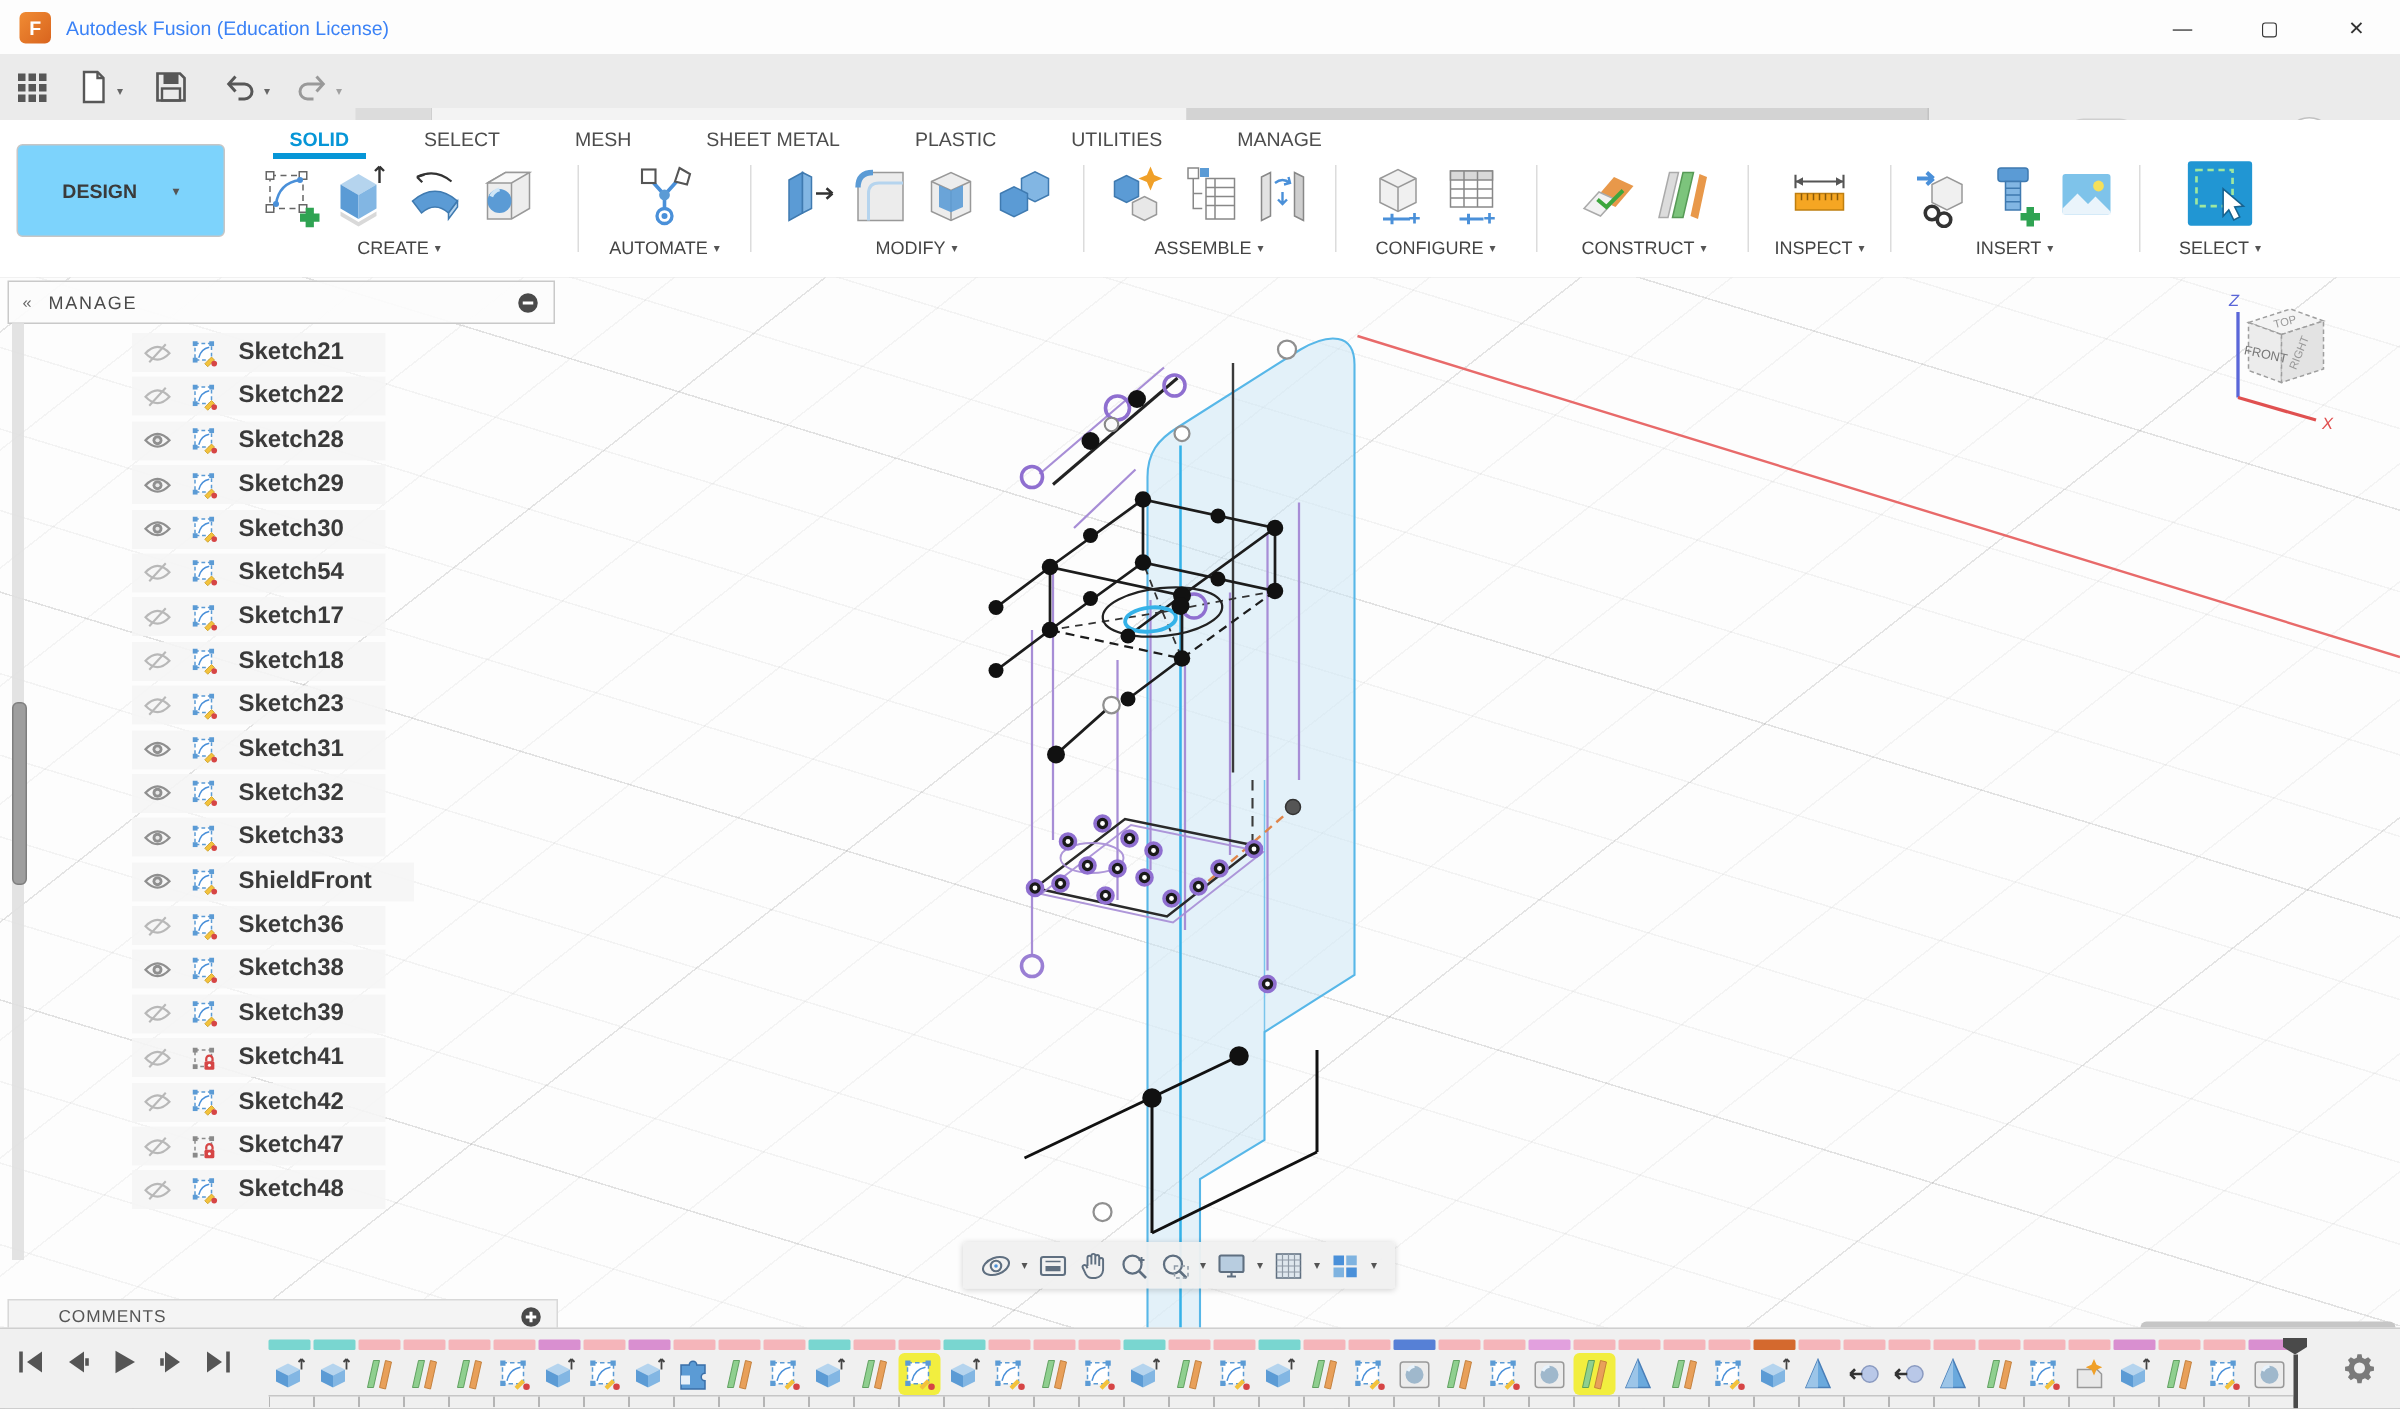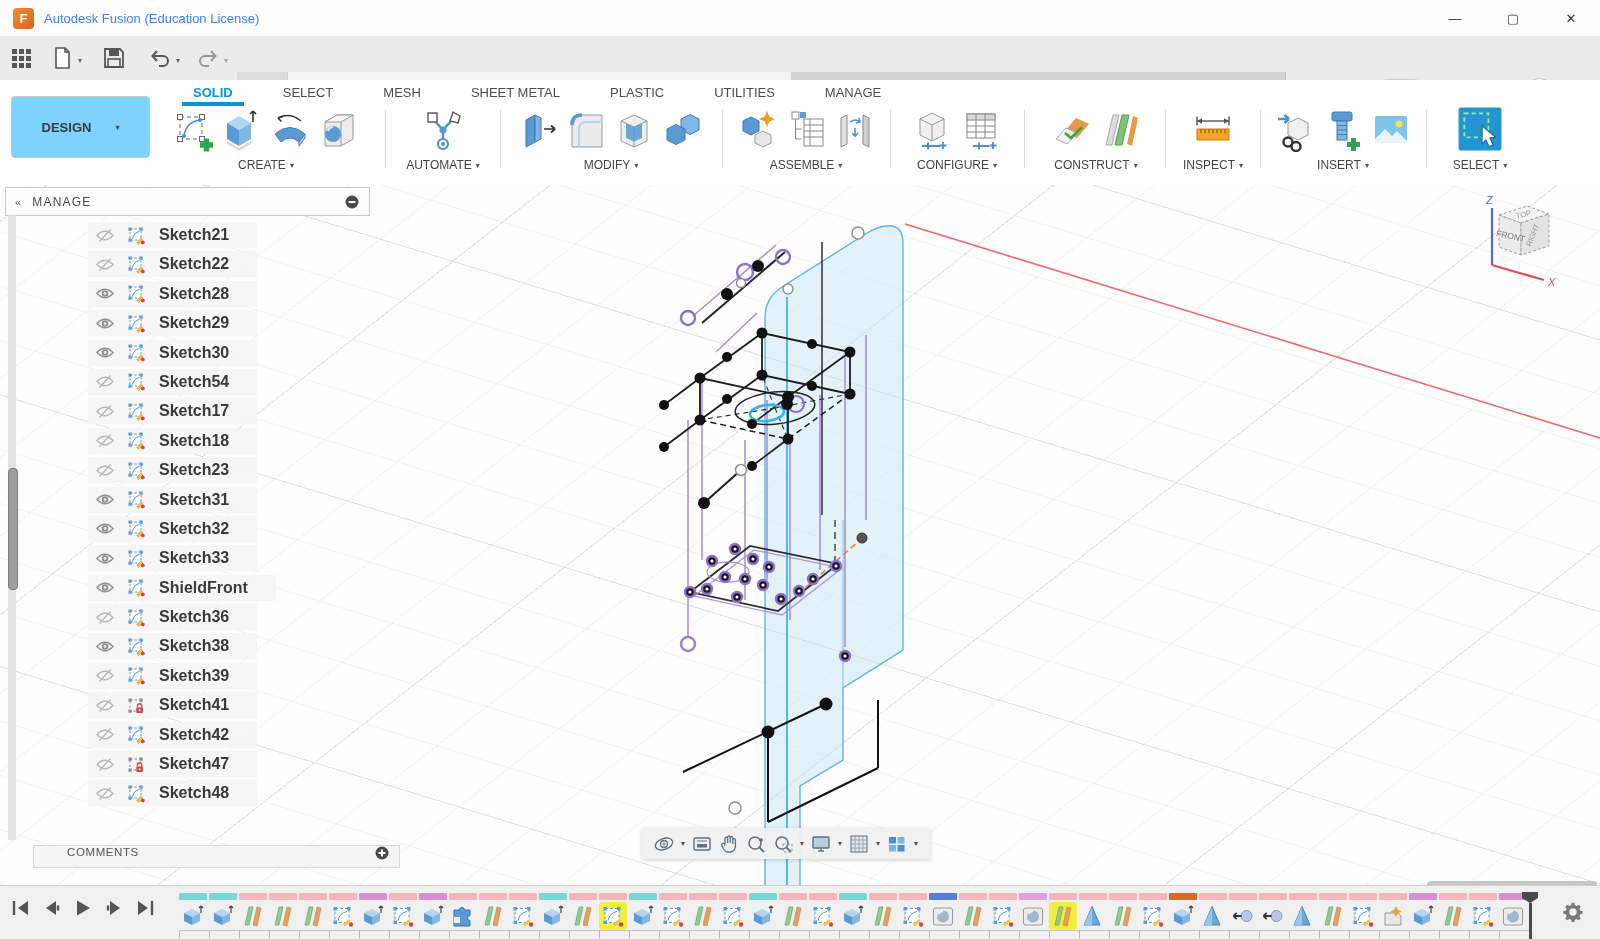--- a/index.html
+++ b/index.html
@@ -66,23 +66,23 @@
                   display:flex;align-items:center;font-size:12px;letter-spacing:1.2px;color:#4a4a4a;}
   #browser-list{margin-top:6px;}
   .b-row{display:flex;align-items:center;height:26px;margin:0 0 3.4px 83px;
          background:rgba(245,245,245,.88);width:fit-content;padding:0 28px 0 6px;}
   .b-eye{width:22px;height:15px;margin-right:11px;}
   .b-sk{width:19px;height:19px;margin-right:13px;}
   .b-label{font-size:16px;color:#3a3a3a;font-weight:bold;}
   #browser-scroll{position:absolute;left:8px;top:30px;width:8px;height:625px;background:rgba(224,224,224,.9);}
   #browser-thumb{position:absolute;left:0;top:253px;width:8px;height:120px;background:#9e9e9e;border-radius:4px;border:1px solid #7e7e7e;}
   
-  #comments{position:absolute;left:5px;top:660px;width:365px;height:21px;background:#f4f4f4;
-            border:1px solid #d8d8d8;display:flex;align-items:flex-start;font-size:11.5px;
-            letter-spacing:.6px;color:#555;margin-left:28px;}
+  #comments{position:absolute;left:5px;top:681px;width:365px;height:21px;background:#f4f4f4;
+            border:1px solid #d8d8d8;display:flex;align-items:center;font-size:11.5px;
+            letter-spacing:.6px;color:#555;}
   
   #navbar{position:absolute;left:642px;top:643px;height:31px;display:flex;align-items:center;
           background:rgba(240,240,240,.95);border-radius:2px;padding:0 10px;
           box-shadow:0 1px 4px rgba(0,0,0,.18);gap:3px;}
   .nav-ic{width:24px;height:22px;display:flex;align-items:center;justify-content:center;}
   .nav-caret{font-size:8px;color:#555;margin:0 2px;}
   
   #timeline{position:absolute;left:0;top:885px;width:1600px;height:54px;background:#f0f0f0;
             border-top:1px solid #cfcfcf;}
   #playback{position:absolute;left:12px;top:14px;display:flex;gap:13px;}

